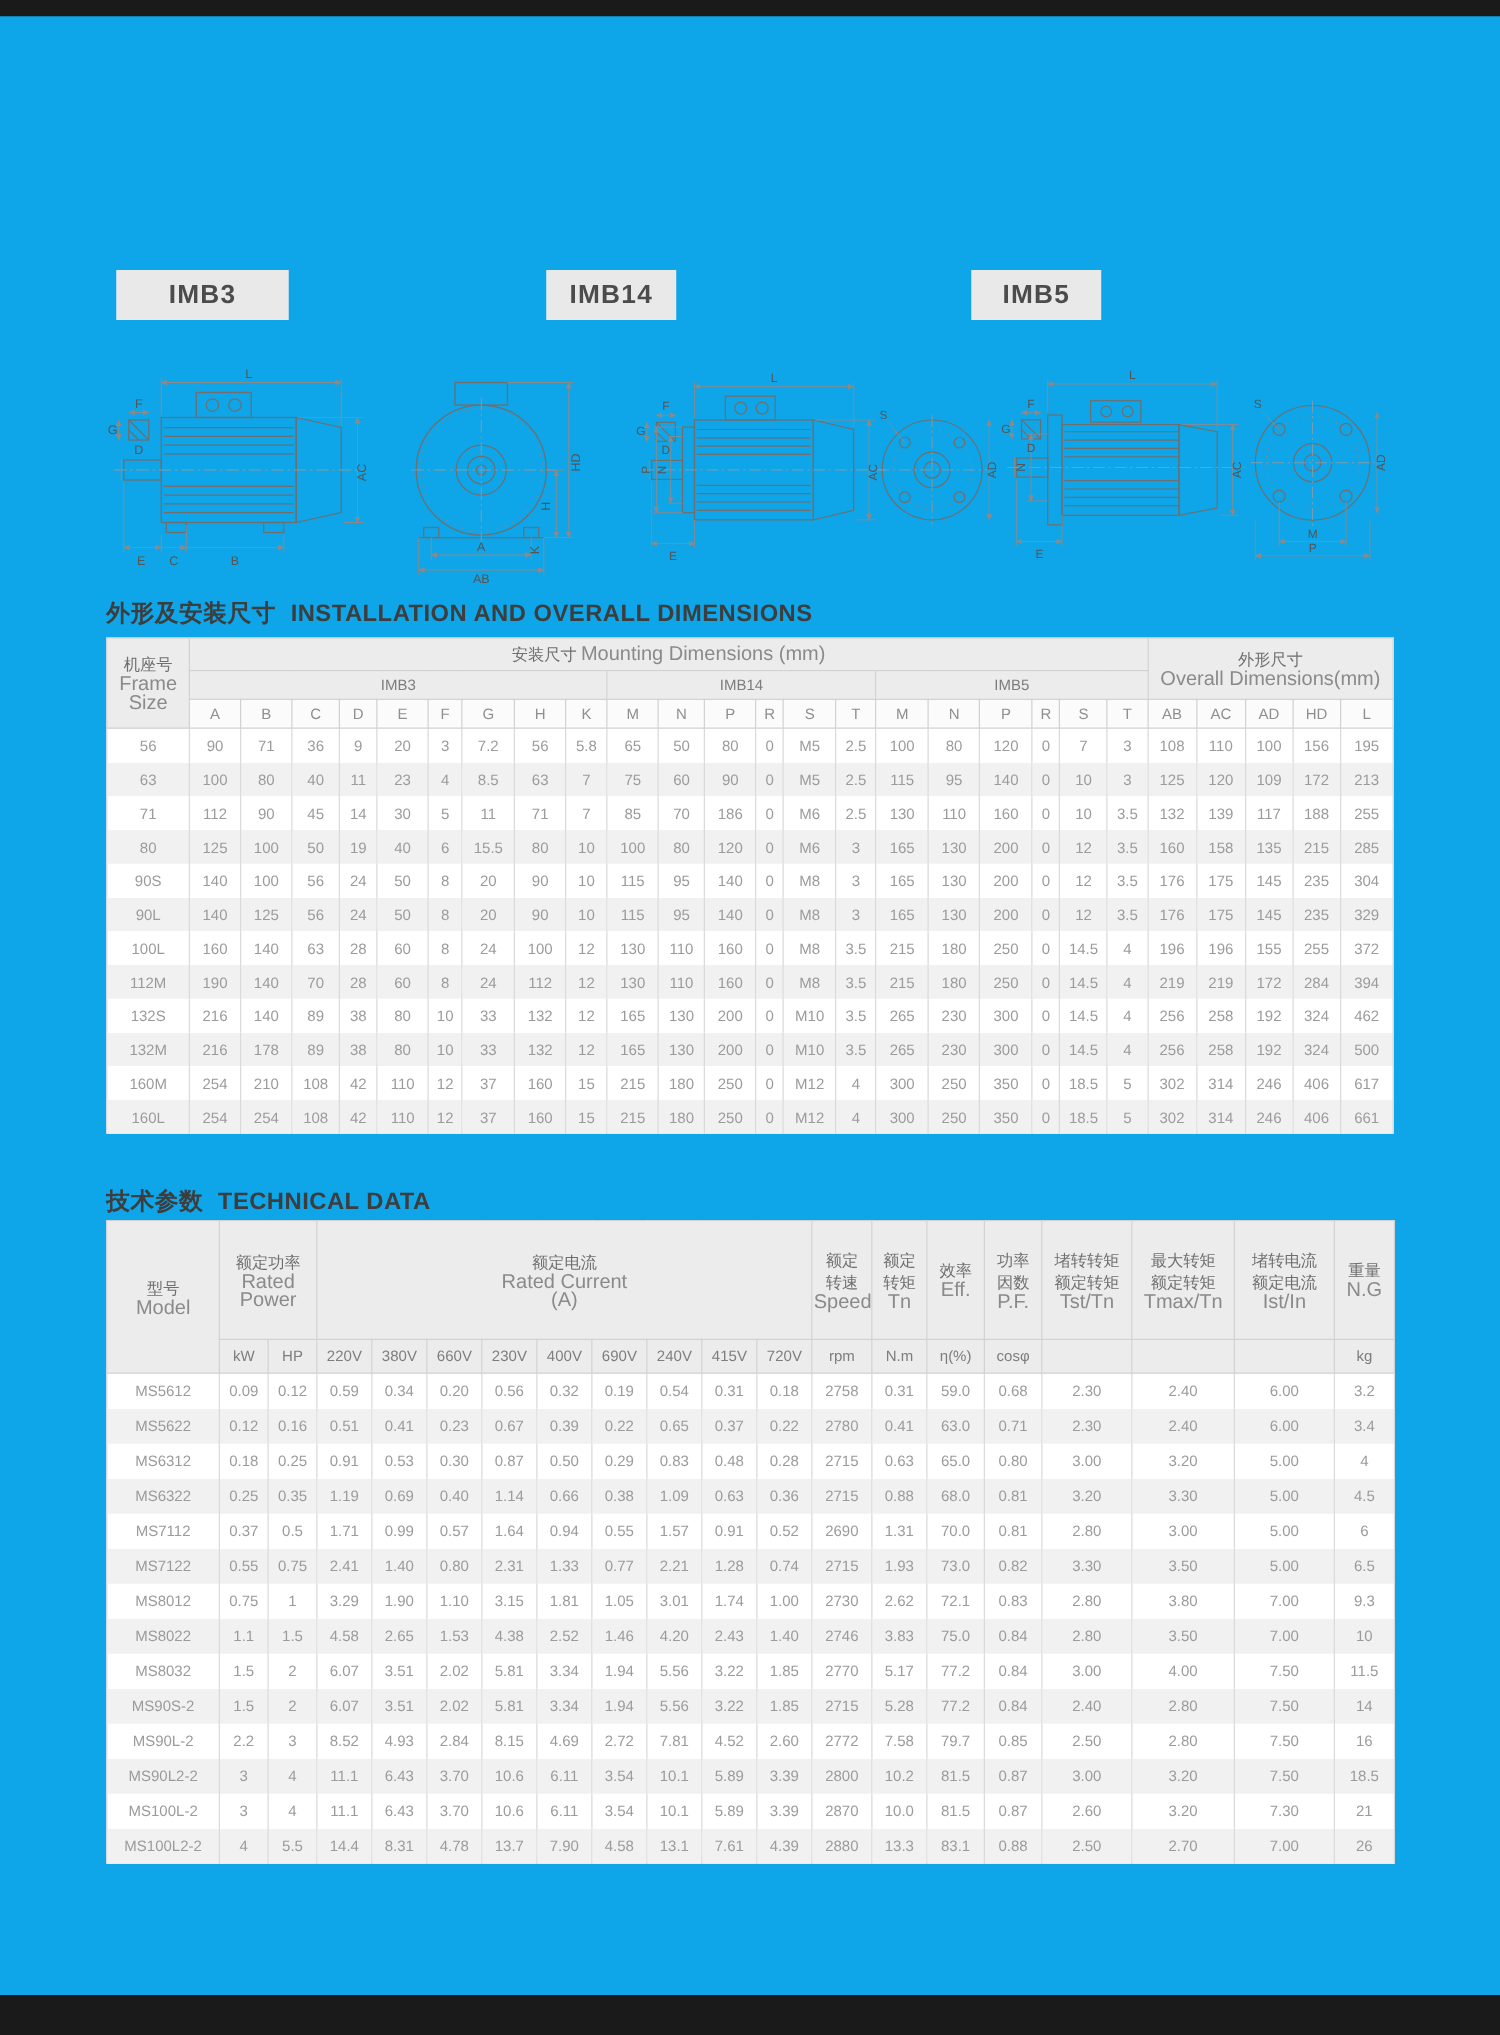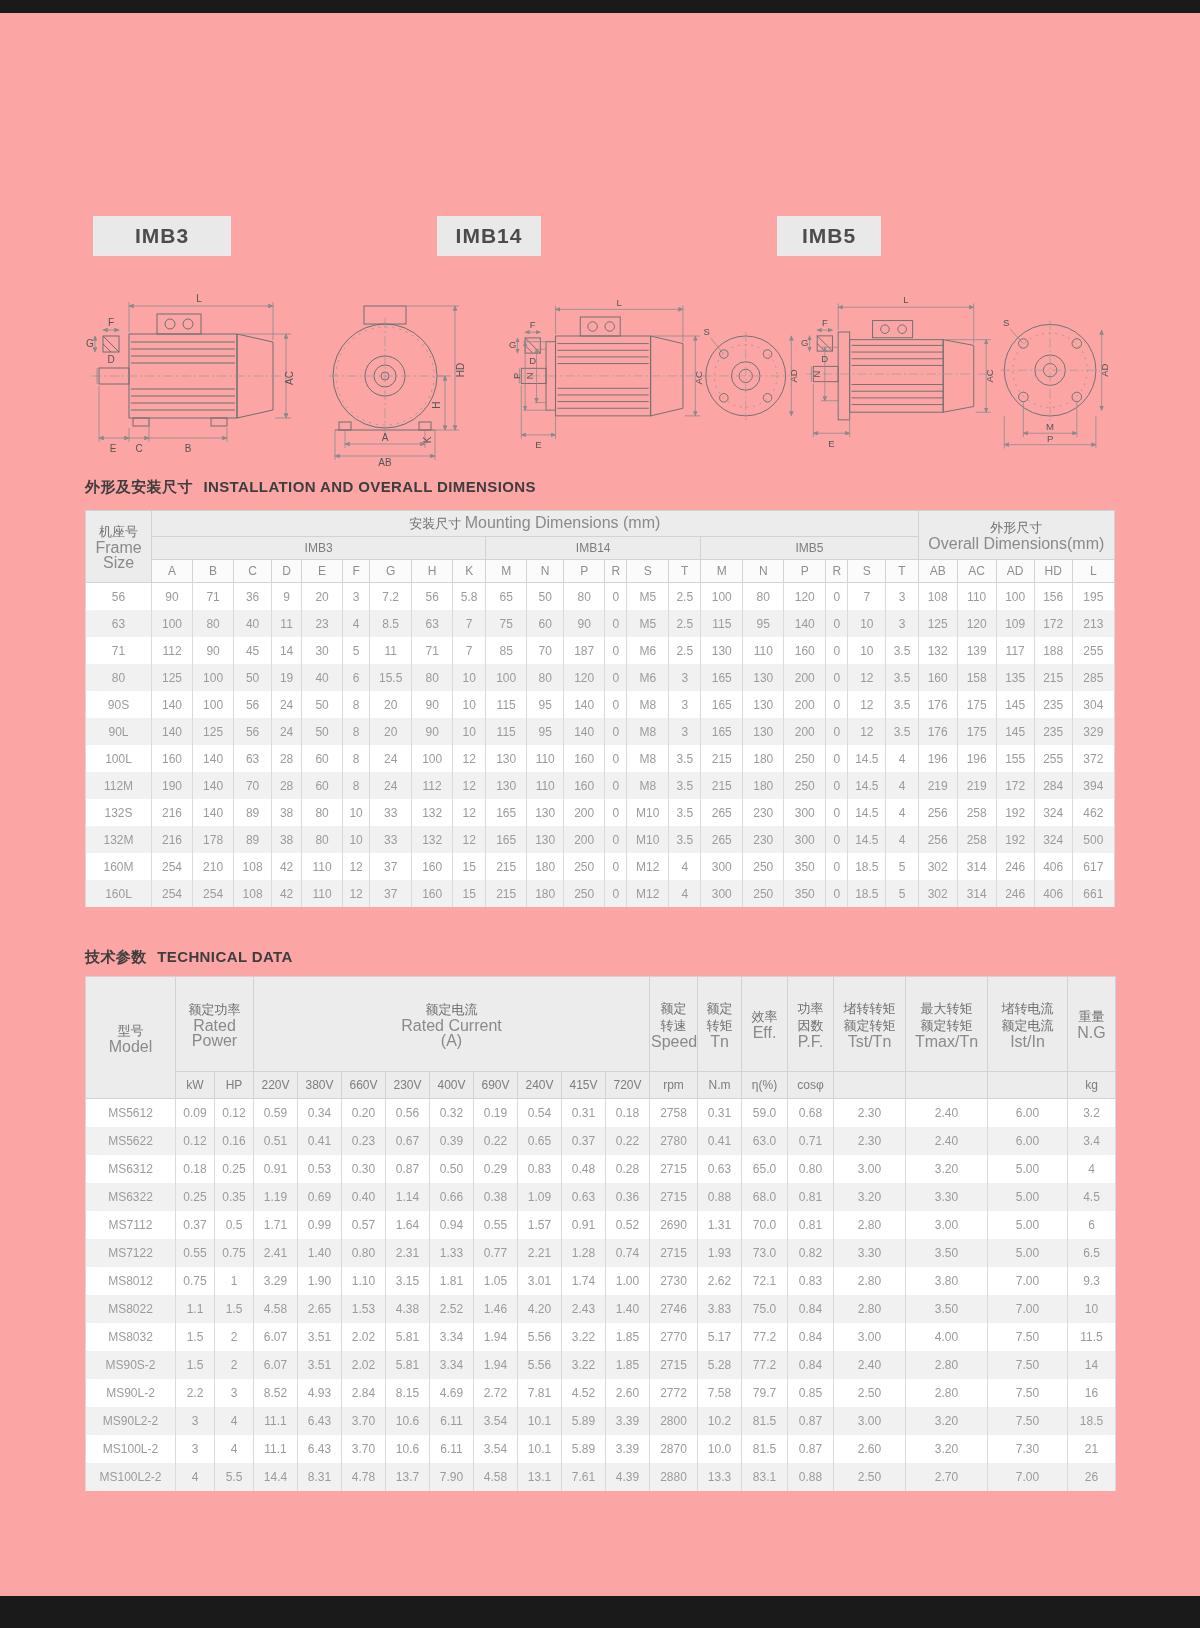--- a/index.html
+++ b/index.html
@@ -1,18 +1,18 @@
 <!DOCTYPE html>
 <html><head>
 <meta charset="utf-8">
 <style>
   html,body { margin:0; padding:0; background:#e8e8e8; }
   .page {
     position:relative; width:1200px; height:1628px; margin:0 auto;
-    background:#fca5a5; overflow:hidden;
+    background:#0ea5e9; overflow:hidden;
     font-family:"Liberation Sans","DejaVu Sans",sans-serif;
   }
   .band-top   { position:absolute; top:0; left:0; width:100%; height:13px; background:#1a1a1a; }
   .band-bottom{ position:absolute; bottom:0; left:0; width:100%; height:32px; background:#1a1a1a; }
 
   .badges-row { position:absolute; top:216px; left:85px; width:1030px; height:42px; }
   .badge {
     position:absolute; top:0; background:#e9e9e9; color:#4c4c4c;
     font-weight:bold; font-size:21px; letter-spacing:1px;
     padding:8px 0; width:128px; text-align:center;
@@ -25,21 +25,21 @@
     position:absolute; top:282px; left:85px; width:1030px; height:190px;
     display:flex; justify-content:space-between; align-items:flex-start;
   }
   svg.drawing { display:block; }
   svg.drawing .oln  { stroke:#6f6f6f; fill:none; stroke-width:1; }
   svg.drawing .dln  { stroke:#8a8a8a; fill:none; stroke-width:0.8; }
   svg.drawing .cln  { stroke:#9a9a9a; fill:none; stroke-width:0.7; stroke-dasharray:10 3 2 3; }
   svg.drawing .dsh  { stroke:#8a8a8a; fill:none; stroke-width:0.7; stroke-dasharray:2 5; }
   svg.drawing text  { fill:#555; font-size:10px; text-anchor:middle; font-family:"Liberation Sans","DejaVu Sans",sans-serif; }
 
-  .section-title { position:absolute; left:85px; font-size:15px; font-weight:bold; color:#3d3d3d; letter-spacing:0.4px; }
+  .section-title { position:absolute; left:85px; font-size:19px; font-weight:bold; color:#3d3d3d; letter-spacing:0.4px; }
   .section-title.s1 { top:478px; }
   .section-title.s2 { top:948px; }
   .section-title .en-title { margin-left:6px; }
 
   .data-table { position:absolute; left:85px; border-collapse:collapse; table-layout:fixed; width:1030px; background:#fff; }
   .dim-table  { top:510px; }
   .tech-table { top:976px; }
   .data-table th {
     background:#ececec; font-weight:normal; color:#7d7d7d;
     border:1px solid #d2d2d2; padding:4px 1px; font-size:12px;
@@ -444,21 +444,21 @@
           <td>90</td>
           <td>45</td>
           <td>14</td>
           <td>30</td>
           <td>5</td>
           <td>11</td>
           <td>71</td>
           <td>7</td>
           <td>85</td>
           <td>70</td>
-          <td>187</td>
+          <td>186</td>
           <td>0</td>
           <td>M6</td>
           <td>2.5</td>
           <td>130</td>
           <td>110</td>
           <td>160</td>
           <td>0</td>
           <td>10</td>
           <td>3.5</td>
           <td>132</td>

